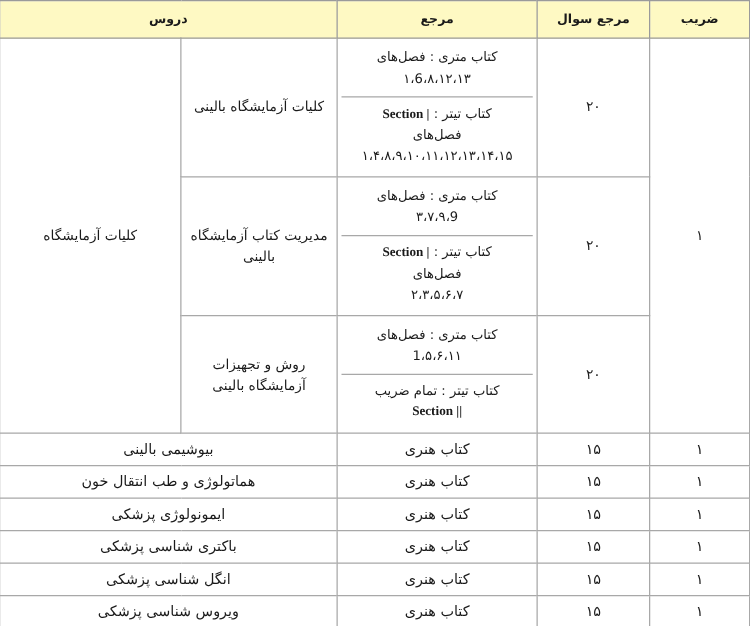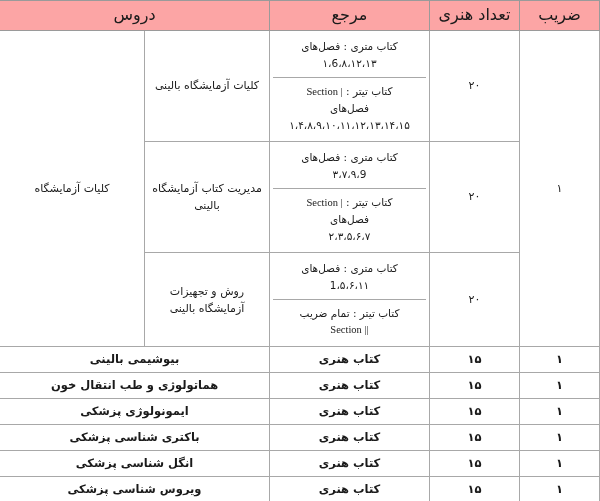--- a/index.html
+++ b/index.html
@@ -28,23 +28,23 @@
     text-align: center;
     vertical-align: middle;
     padding: 2px 3px;
     font-weight: normal;
     line-height: 1.55;
     font-size: 11px;
   }
 
   
   tr.header-row th {
-    background: #fca5a5;
-    font-weight: normal;
-    font-size: 16px;
+    background: #fef9c3;
+    font-weight: bold;
+    font-size: 10px;
     height: 25px;
     border-color: #9a9a9a;
   }
 
   
   col.col-zarib   { width: 80px;  }
   col.col-count   { width: 90px;  }
   col.col-ref     { width: 160px; }
   col.col-sub     { width: 125px; }
   col.col-group   { width: 145px; }
@@ -61,21 +61,21 @@
   .ref-part + .ref-part {
     border-top: 1px solid #a8a8a8;
   }
   .ref-nums {
     display: block;
     direction: rtl;
     unicode-bidi: isolate;
   }
   .latin {
     font-family: "Liberation Serif", "DejaVu Serif", serif;
-    font-weight: normal;
+    font-weight: bold;
     direction: ltr;
     unicode-bidi: isolate;
     display: inline-block;
   }
 
   .subject-cell {
     font-size: 11.5px;
     line-height: 1.8;
     margin-left: 20px;
   }
@@ -85,39 +85,38 @@
   }
 
   .num-cell {
     font-size: 12px;
   }
 
   
   tr.course-row td {
     height: 21px;
     font-size: 11.5px;
-    font-weight: bold;
   }
 </style>
 </head>
 <body>
 
 <table class="exam-table">
   <colgroup>
     <col class="col-zarib">
     <col class="col-count">
     <col class="col-ref">
     <col class="col-sub">
     <col class="col-group">
   </colgroup>
 
   <thead>
     <tr class="header-row">
       <th>ضریب</th>
-      <th>تعداد هنری</th>
+      <th>مرجع سوال</th>
       <th>مرجع</th>
       <th colspan="2">دروس</th>
     </tr>
   </thead>
 
   <tbody>
 
     <tr>
       <td rowspan="3" class="num-cell">۱</td>
       <td class="num-cell">۲۰</td>

